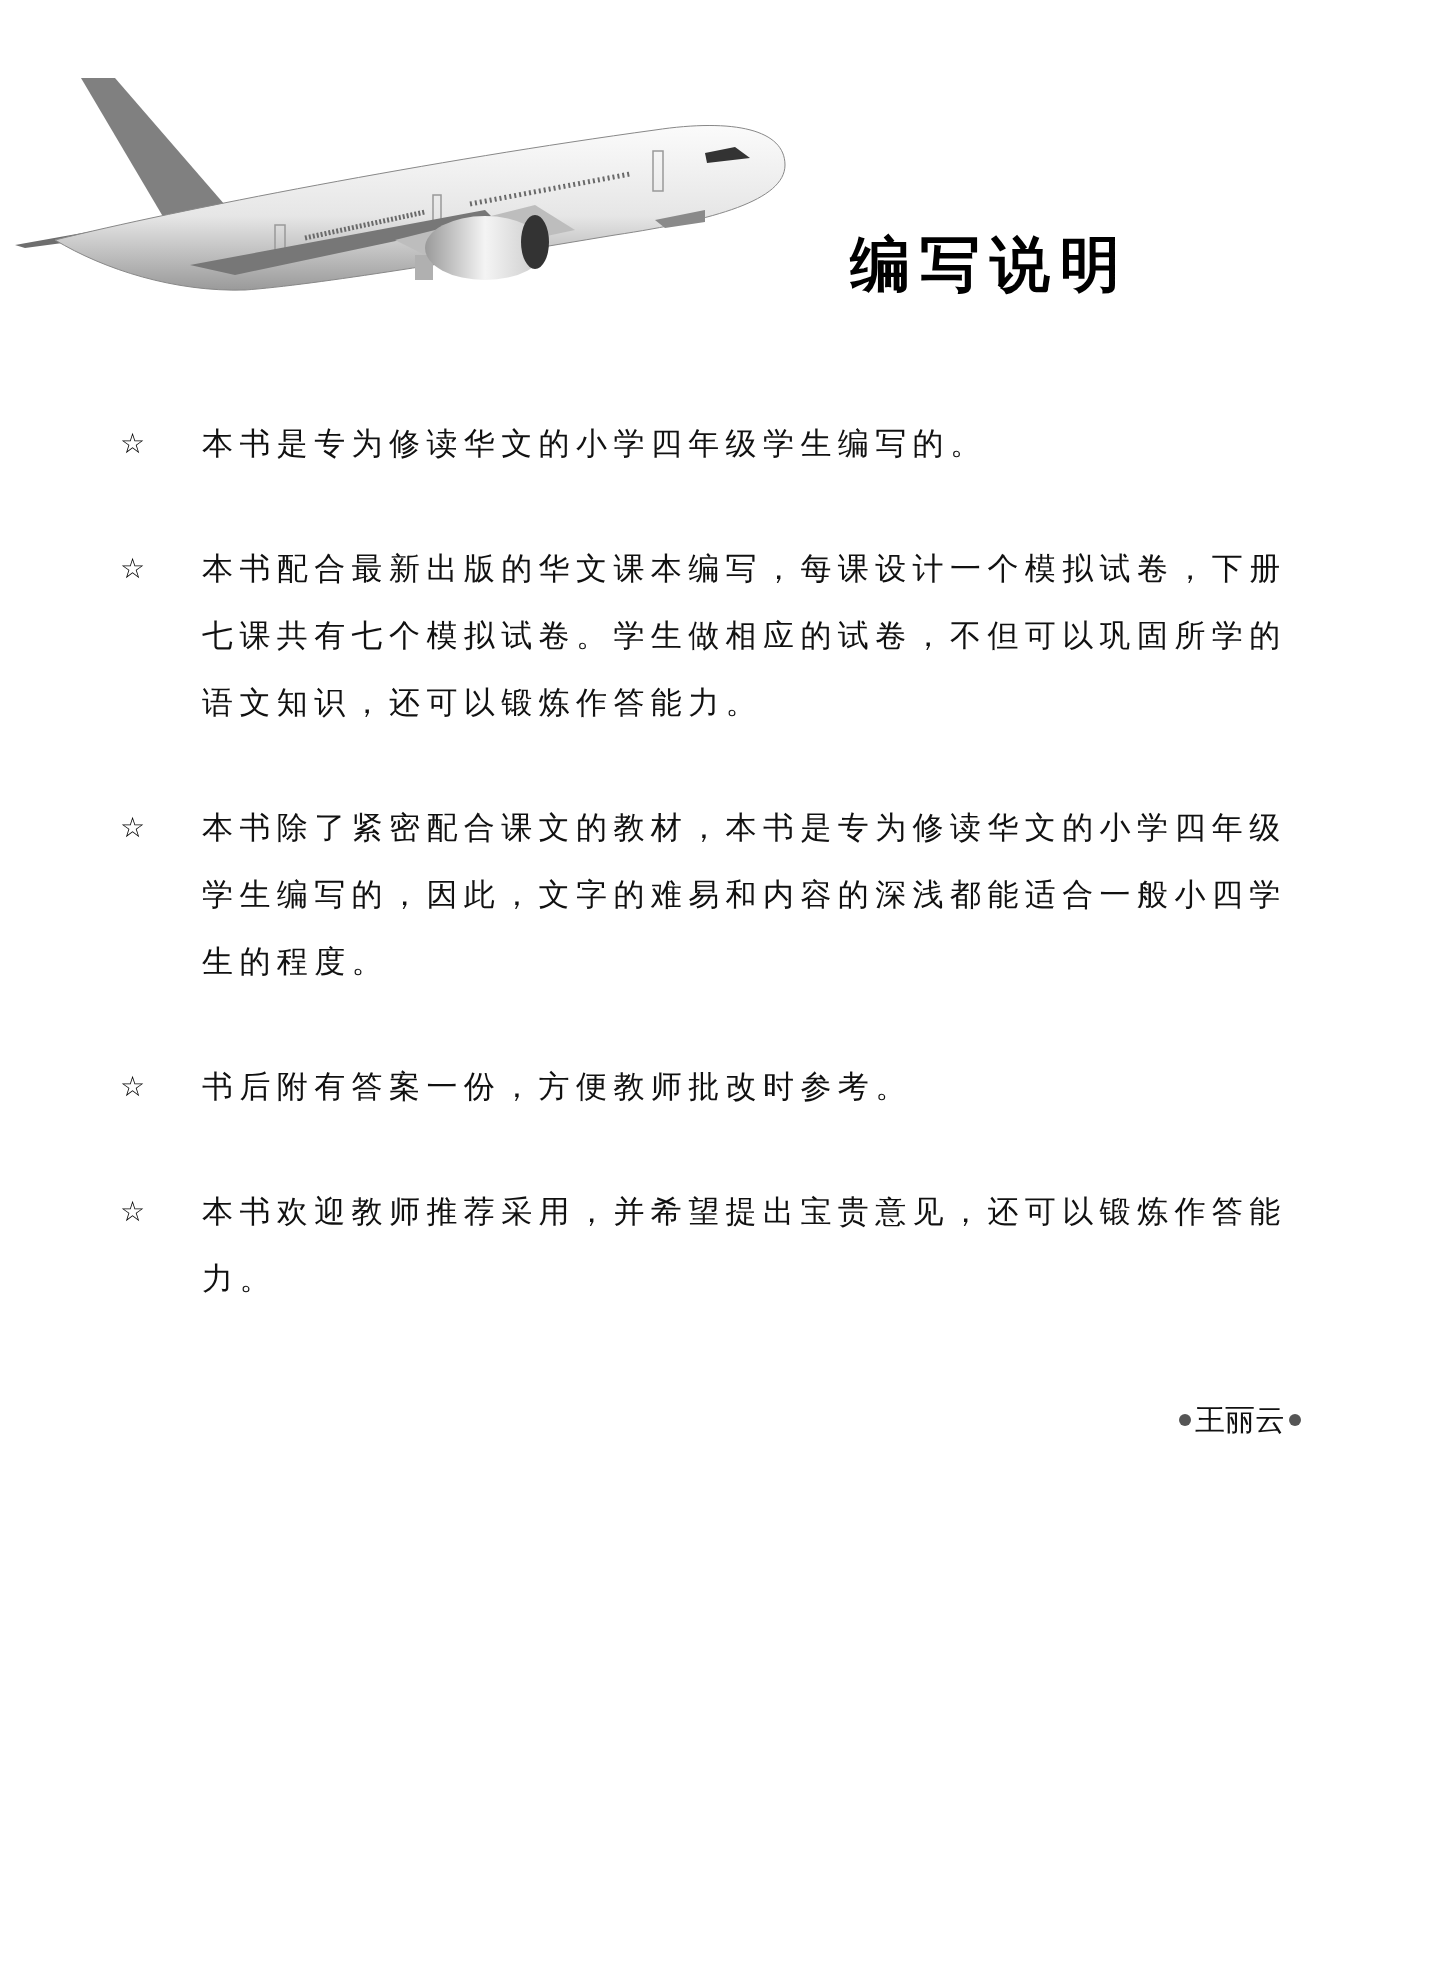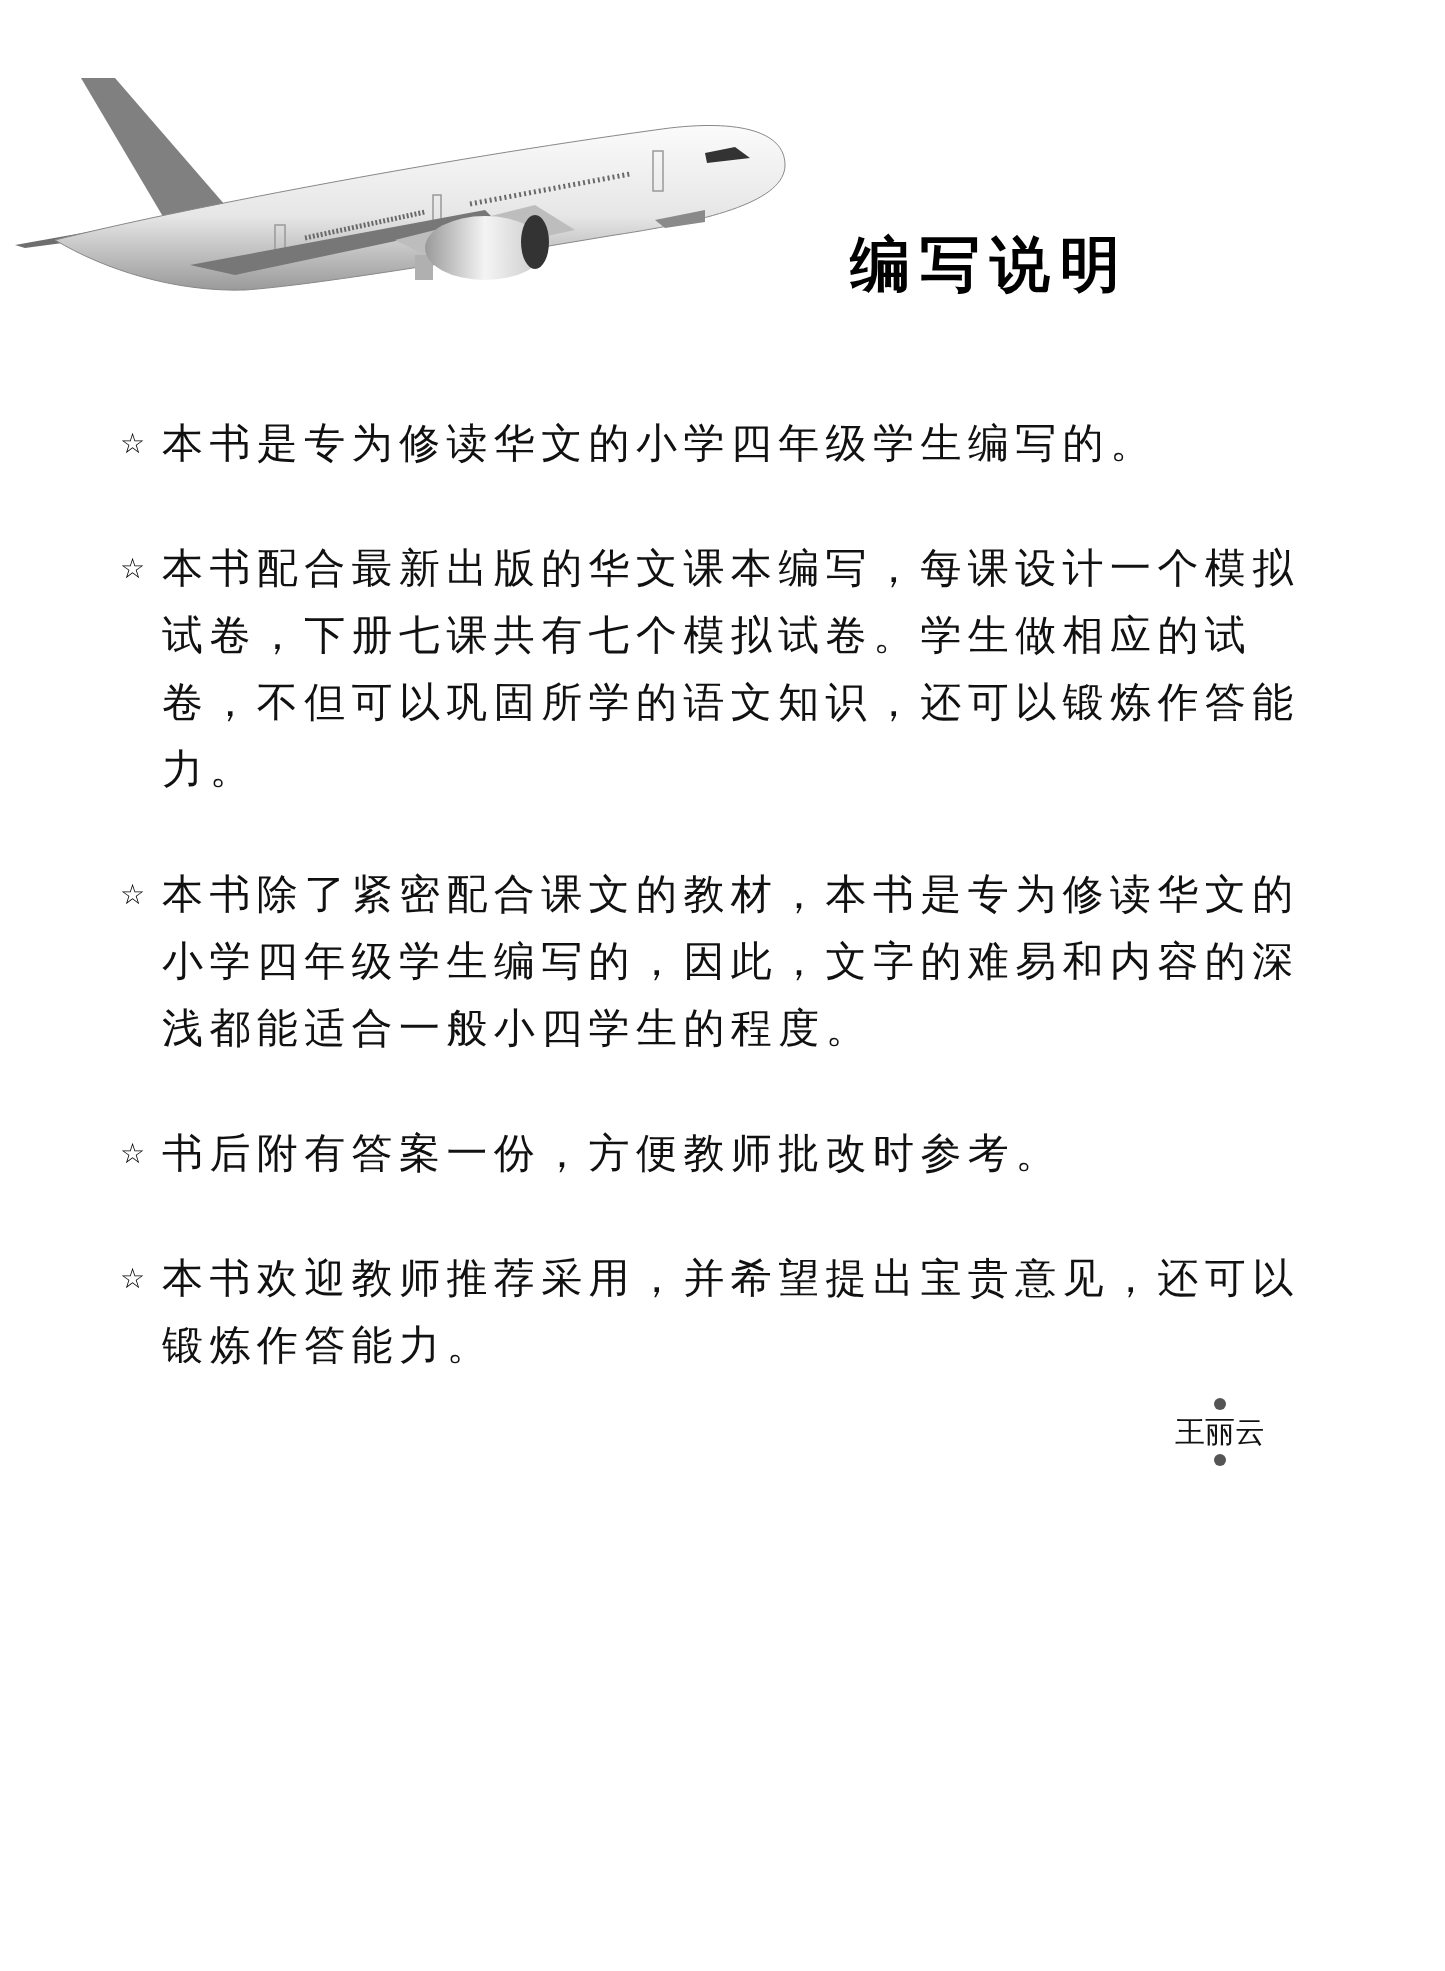--- a/index.html
+++ b/index.html
@@ -4,23 +4,23 @@
 <style>
   html, body { margin:0; padding:0; background:#ffffff; }
   body { width:1445px; height:1971px; position:relative; overflow:hidden;
          font-family:"DejaVu Serif","Liberation Serif",serif; color:#111; }
   .plane { position:absolute; left:15px; top:70px; width:940px; height:240px; }
   .title { position:absolute; left:850px; top:228px; font-family:"DejaVu Sans","Liberation Sans",sans-serif;
            font-weight:bold; font-size:60px; letter-spacing:10px; color:#000000; line-height:72px; white-space:nowrap; }
   .items { position:absolute; left:120px; top:410px; width:1200px; }
   .item { position:relative; padding-left:42px; margin-bottom:58px; }
   .star { position:absolute; left:0; top:0; font-size:28px; line-height:67px; color:#000; }
-  .text { font-size:41px; line-height:67px; letter-spacing:6.4px; color:#111; }
+  .text { font-size:31px; line-height:67px; letter-spacing:6.4px; color:#111;margin-left:40px; }
   .author { position:absolute; left:1175px; top:1398px; font-family:"DejaVu Sans","Liberation Sans",sans-serif;
-            font-size:30px; line-height:44px; color:#111; white-space:nowrap; display:flex; align-items:center;flex-direction:column; }
+            font-size:30px; line-height:44px; color:#111; white-space:nowrap; display:flex; align-items:center; }
   .dot { display:inline-block; width:12px; height:12px; border-radius:50%; background:#555; margin:0 4px; }
 </style>
 </head>
 <body>
 
 <svg class="plane" viewBox="0 0 940 240" xmlns="http://www.w3.org/2000/svg">
   <defs>
     <linearGradient id="fus" x1="0" y1="0" x2="0" y2="1">
       <stop offset="0" stop-color="#fbfbfb"></stop>
       <stop offset="0.55" stop-color="#e6e6e6"></stop>

